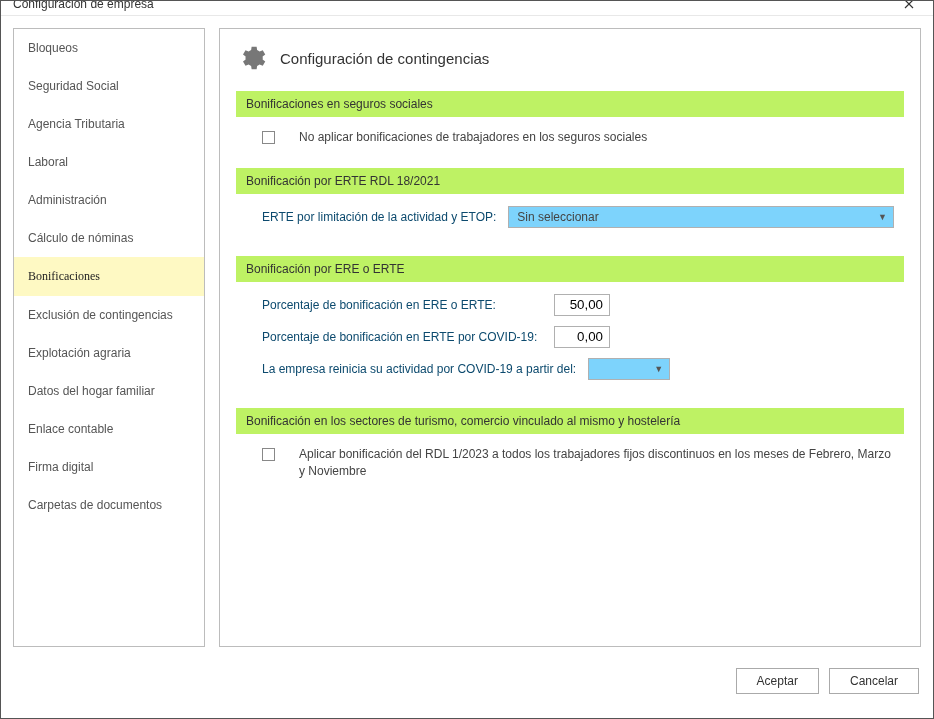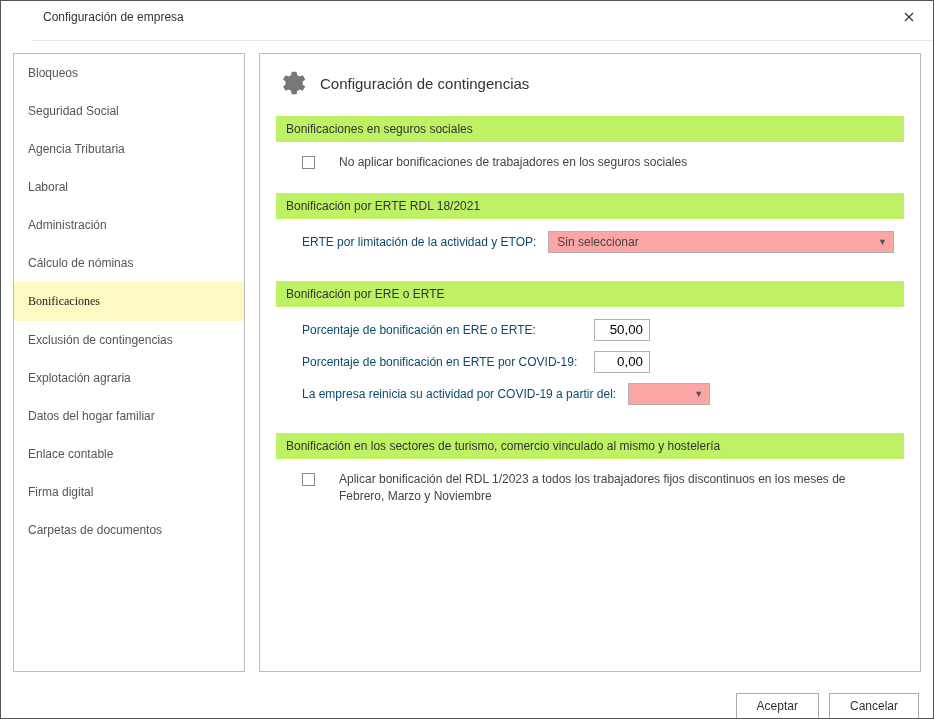--- a/index.html
+++ b/index.html
@@ -7,46 +7,45 @@
       font-family: "Segoe UI", Tahoma, sans-serif;
       font-size: 12px;
       color: #444;
       background: #fff;
       width: 934px;
       height: 719px;
       overflow: hidden;
       border: 1px solid #555;
     }
     .titlebar {
-      height: 40px;
+      height: 15px;
       display: flex;
       align-items: center;
       justify-content: space-between;
       padding: 0 8px 8px 12px;
       border-bottom: 1px solid #e8e8e8;
-      margin-left: 30px;
     }
     .titlebar .title { font-size: 12px; color: #333; }
     .titlebar .close {
       width: 32px; height: 28px;
       display: flex; align-items: center; justify-content: center;
       cursor: pointer;
       font-size: 14px;
       color: #333;
     }
 
     .content {
       display: flex;
       padding: 12px;
       gap: 14px;
       height: calc(100% - 30px - 44px);
     }
 
     .sidebar {
-      width: 232px;
+      width: 192px;
       border: 1px solid #bcbcbc;
       background: #fff;
       overflow-y: auto;
     }
     .sidebar-item {
       padding: 12px 14px;
       cursor: pointer;
       color: #555;
       font-size: 12px;
     }
@@ -115,21 +114,21 @@
     }
     .form-label.wide { min-width: 280px; }
 
     .select-box {
       display: flex;
       align-items: center;
       justify-content: space-between;
       border: 1px solid #b0b0b0;
       height: 22px;
       padding: 0 6px 0 8px;
-      background: #fca5a5;
+      background: #7dd3fc;
       cursor: pointer;
       flex: 1;
     }
     .select-box.small {
       flex: 0 0 82px;
       width: 82px;
     }
     .select-caret {
       font-size: 9px;
       color: #555;

